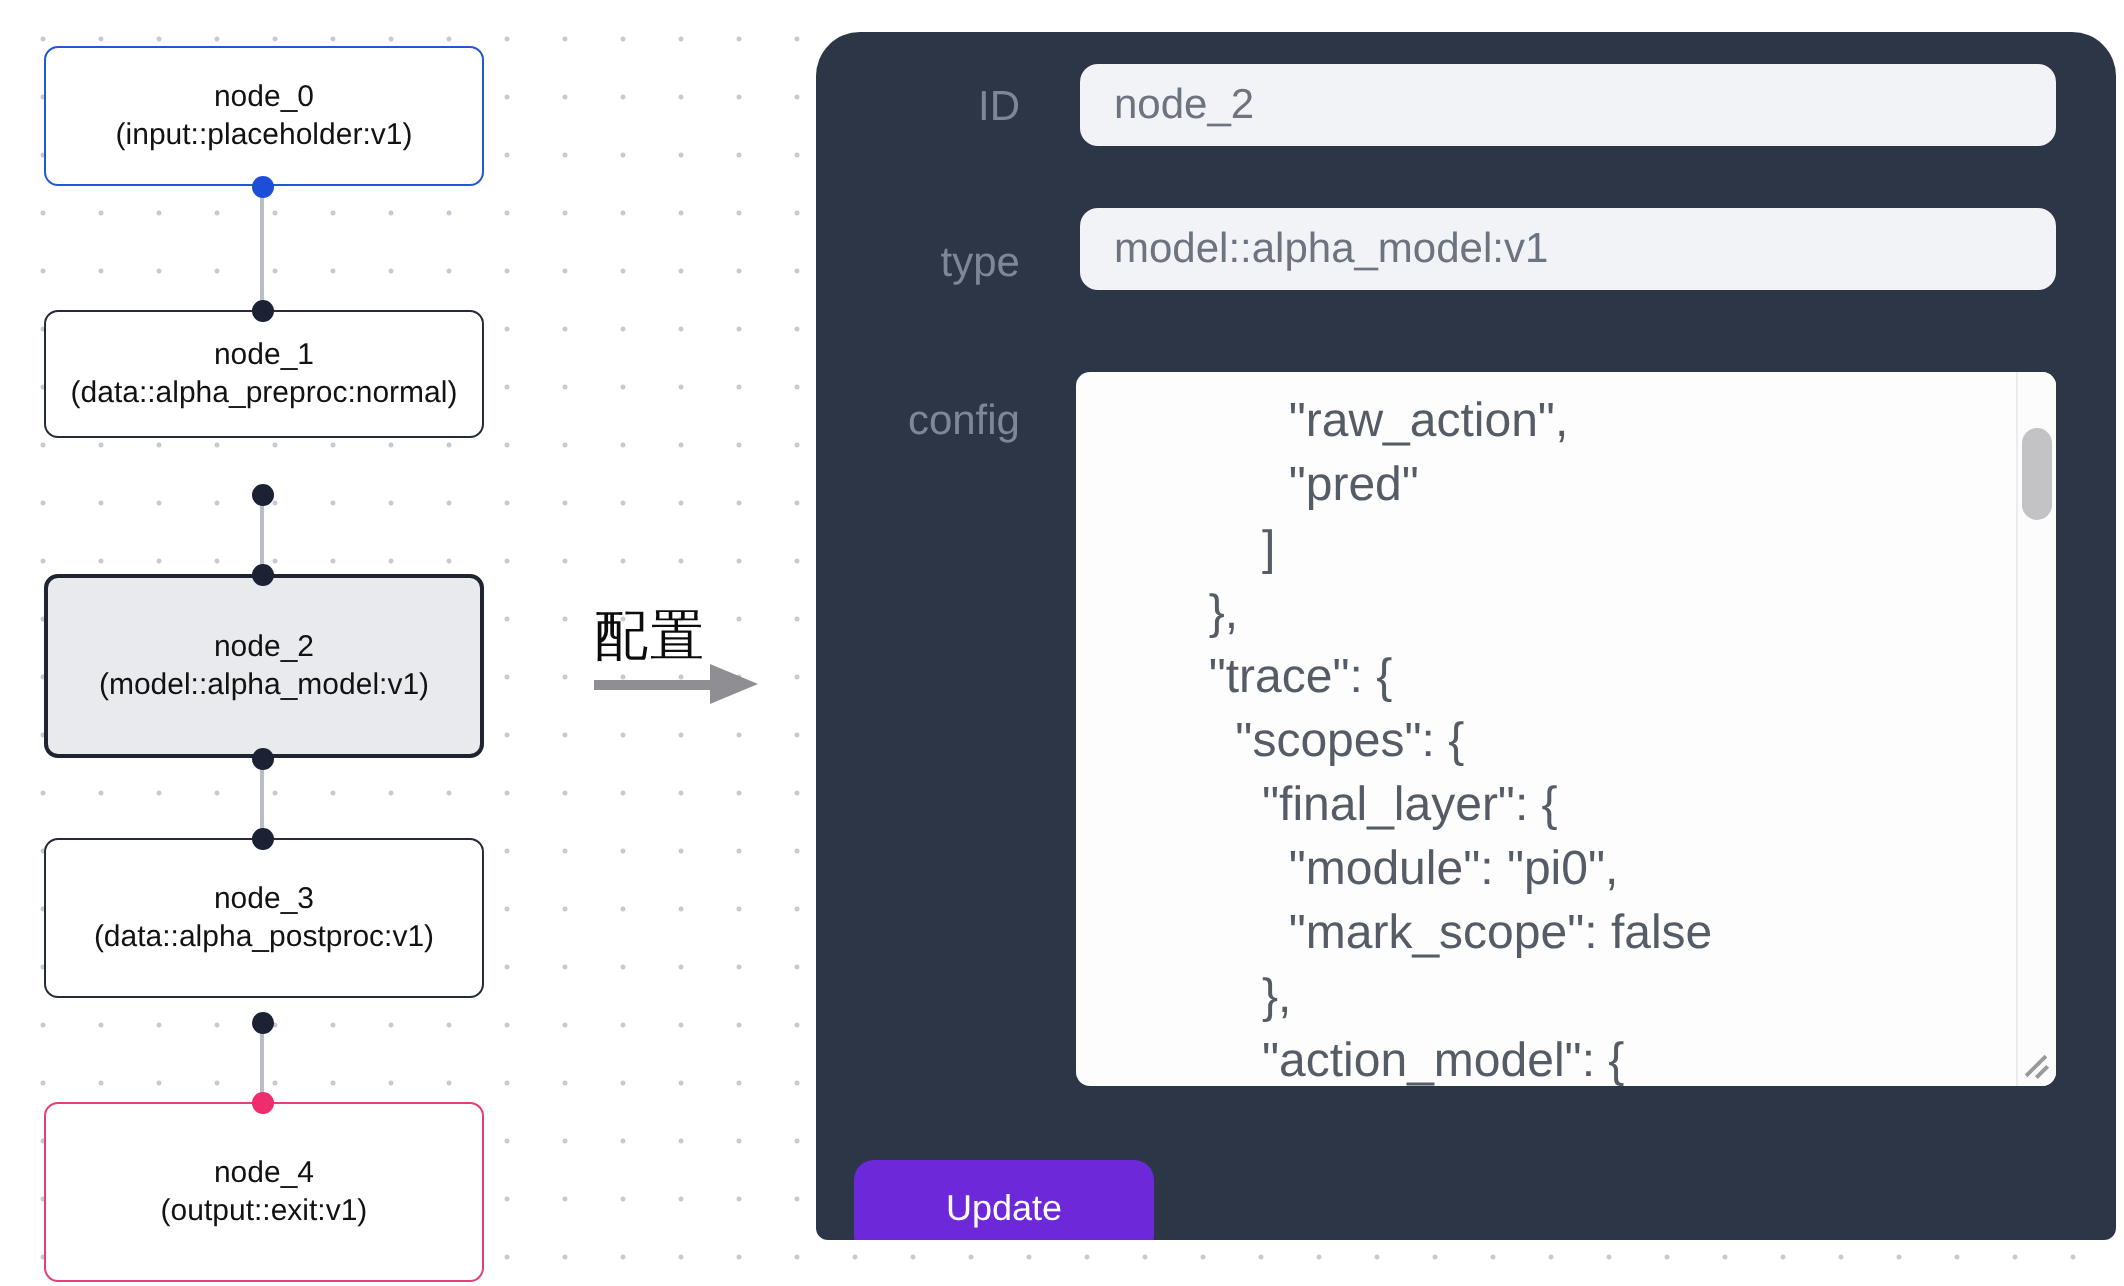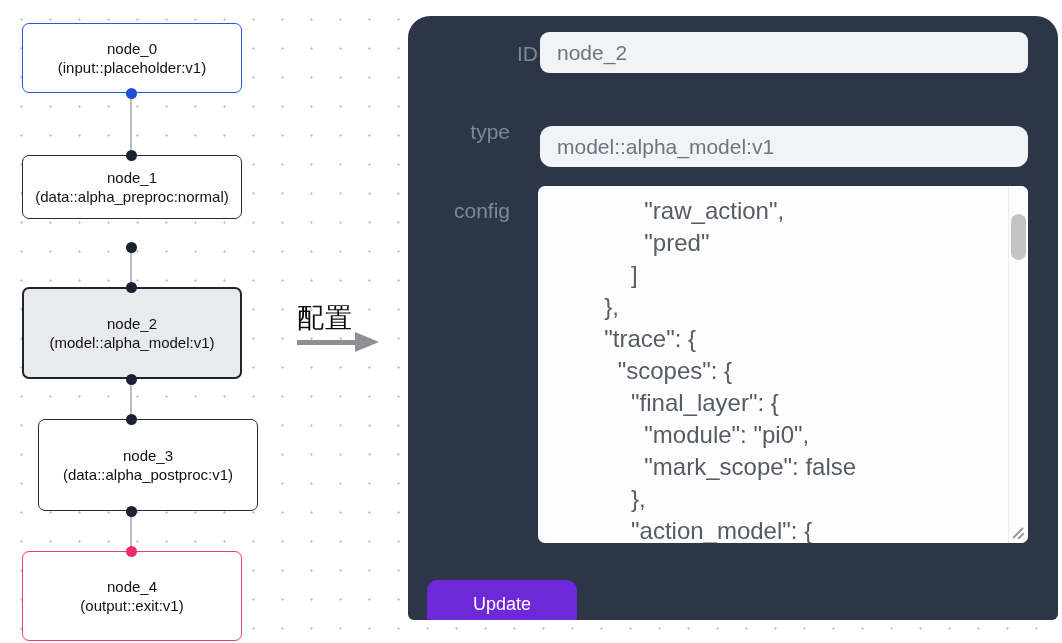--- a/index.html
+++ b/index.html
@@ -138,21 +138,21 @@
   <div class="flow-node" style="top:155px;height:64px;">
     <div><span class="node-title">node_1</span><br>
     <span class="node-sub">(data::alpha_preproc:normal)</span></div>
   </div>
 
   <div class="flow-node node-selected" style="top:287px;height:92px;">
     <div><span class="node-title">node_2</span><br>
     <span class="node-sub">(model::alpha_model:v1)</span></div>
   </div>
 
-  <div class="flow-node" style="top:419px;height:92px;margin-left:16px;">
+  <div class="flow-node" style="top:419px;height:80px;">
     <div><span class="node-title">node_3</span><br>
     <span class="node-sub">(data::alpha_postproc:v1)</span></div>
   </div>
 
   <div class="flow-node node-output" style="top:551px;height:90px;">
     <div><span class="node-title">node_4</span><br>
     <span class="node-sub">(output::exit:v1)</span></div>
   </div>
 
   <div class="port port-blue" style="top:88px;"></div>
@@ -164,25 +164,25 @@
   <div class="port" style="top:506px;"></div>
   <div class="port port-pink" style="top:546px;"></div>
 </div>
 
 <div class="annotation-label">配置</div>
 <div class="annotation-arrow-line"></div>
 <div class="annotation-arrow-head"></div>
 
 <div class="config-panel">
 
-  <div class="field-label" style="top:26px;margin-left:28px;">ID</div>
+  <div class="field-label" style="top:26px;">ID</div>
   <input class="panel-input" style="top: 16px;" type="text" value="node_2">
 
   <div class="field-label" style="top:104px;padding-left:44px;">type</div>
-  <input class="panel-input" style="top: 110px; border-radius: 12px;" type="text" value="model::alpha_model:v1">
+  <input class="panel-input" style="top: 88px;" type="text" value="model::alpha_model:v1">
 
   <div class="field-label" style="top:183px;">config</div>
 
   <div class="config-editor">
     <pre>              "raw_action",
               "pred"
             ]
         },
         "trace": {
           "scopes": {

